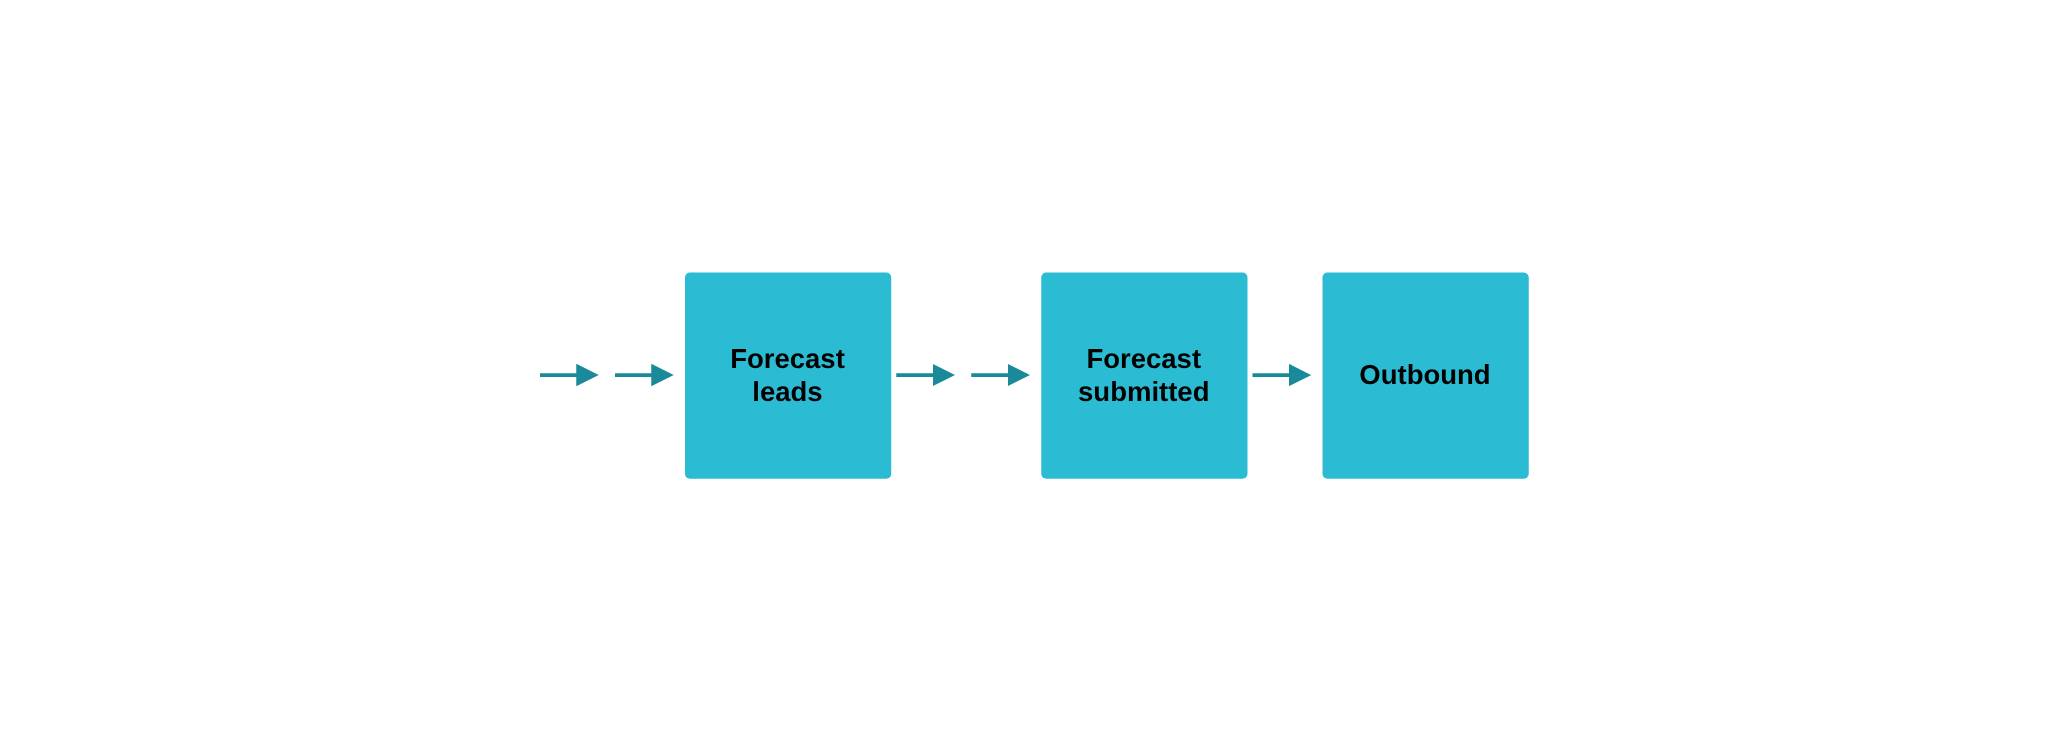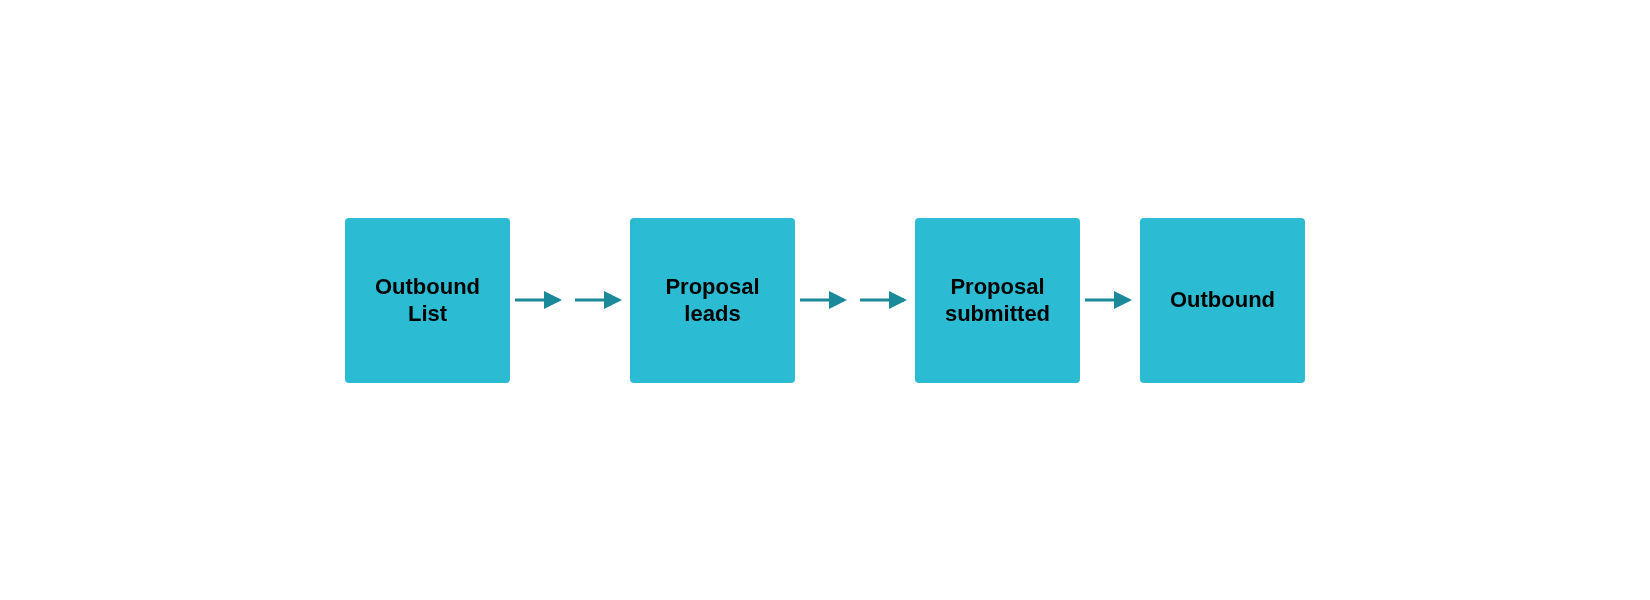--- a/index.html
+++ b/index.html
@@ -55,23 +55,20 @@
     .arrow svg {
       width: 55px;
       height: 30px;
     }
   </style>
 </head>
 <body>
 
 <div class="pipeline-container">
 
-  <div class="stage-box">
-    <span>Outbound List</span>
-  </div>
 
   <div class="arrow">
     <svg viewBox="0 0 55 20" xmlns="http://www.w3.org/2000/svg">
       <defs>
         <marker id="arrowhead1" markerWidth="6" markerHeight="6" refX="5" refY="3" orient="auto">
           <polygon points="0 0, 6 3, 0 6" fill="#1a8a9a"></polygon>
         </marker>
       </defs>
       <line x1="2" y1="10" x2="46" y2="10" stroke="#1a8a9a" stroke-width="3" marker-end="url(#arrowhead1)"></line>
     </svg>
@@ -83,21 +80,21 @@
       <defs>
         <marker id="arrowhead2" markerWidth="6" markerHeight="6" refX="5" refY="3" orient="auto">
           <polygon points="0 0, 6 3, 0 6" fill="#1a8a9a"></polygon>
         </marker>
       </defs>
       <line x1="2" y1="10" x2="46" y2="10" stroke="#1a8a9a" stroke-width="3" marker-end="url(#arrowhead2)"></line>
     </svg>
   </div>
 
   <div class="stage-box">
-    <span>Proposal leads</span>
+    <span>Forecast leads</span>
   </div>
 
   <div class="arrow">
     <svg viewBox="0 0 55 20" xmlns="http://www.w3.org/2000/svg">
       <defs>
         <marker id="arrowhead3" markerWidth="6" markerHeight="6" refX="5" refY="3" orient="auto">
           <polygon points="0 0, 6 3, 0 6" fill="#1a8a9a"></polygon>
         </marker>
       </defs>
       <line x1="2" y1="10" x2="46" y2="10" stroke="#1a8a9a" stroke-width="3" marker-end="url(#arrowhead3)"></line>
@@ -110,21 +107,21 @@
       <defs>
         <marker id="arrowhead4" markerWidth="6" markerHeight="6" refX="5" refY="3" orient="auto">
           <polygon points="0 0, 6 3, 0 6" fill="#1a8a9a"></polygon>
         </marker>
       </defs>
       <line x1="2" y1="10" x2="46" y2="10" stroke="#1a8a9a" stroke-width="3" marker-end="url(#arrowhead4)"></line>
     </svg>
   </div>
 
   <div class="stage-box">
-    <span>Proposal submitted</span>
+    <span>Forecast submitted</span>
   </div>
 
   <div class="arrow">
     <svg viewBox="0 0 55 20" xmlns="http://www.w3.org/2000/svg">
       <defs>
         <marker id="arrowhead5" markerWidth="6" markerHeight="6" refX="5" refY="3" orient="auto">
           <polygon points="0 0, 6 3, 0 6" fill="#1a8a9a"></polygon>
         </marker>
       </defs>
       <line x1="2" y1="10" x2="46" y2="10" stroke="#1a8a9a" stroke-width="3" marker-end="url(#arrowhead5)"></line>

